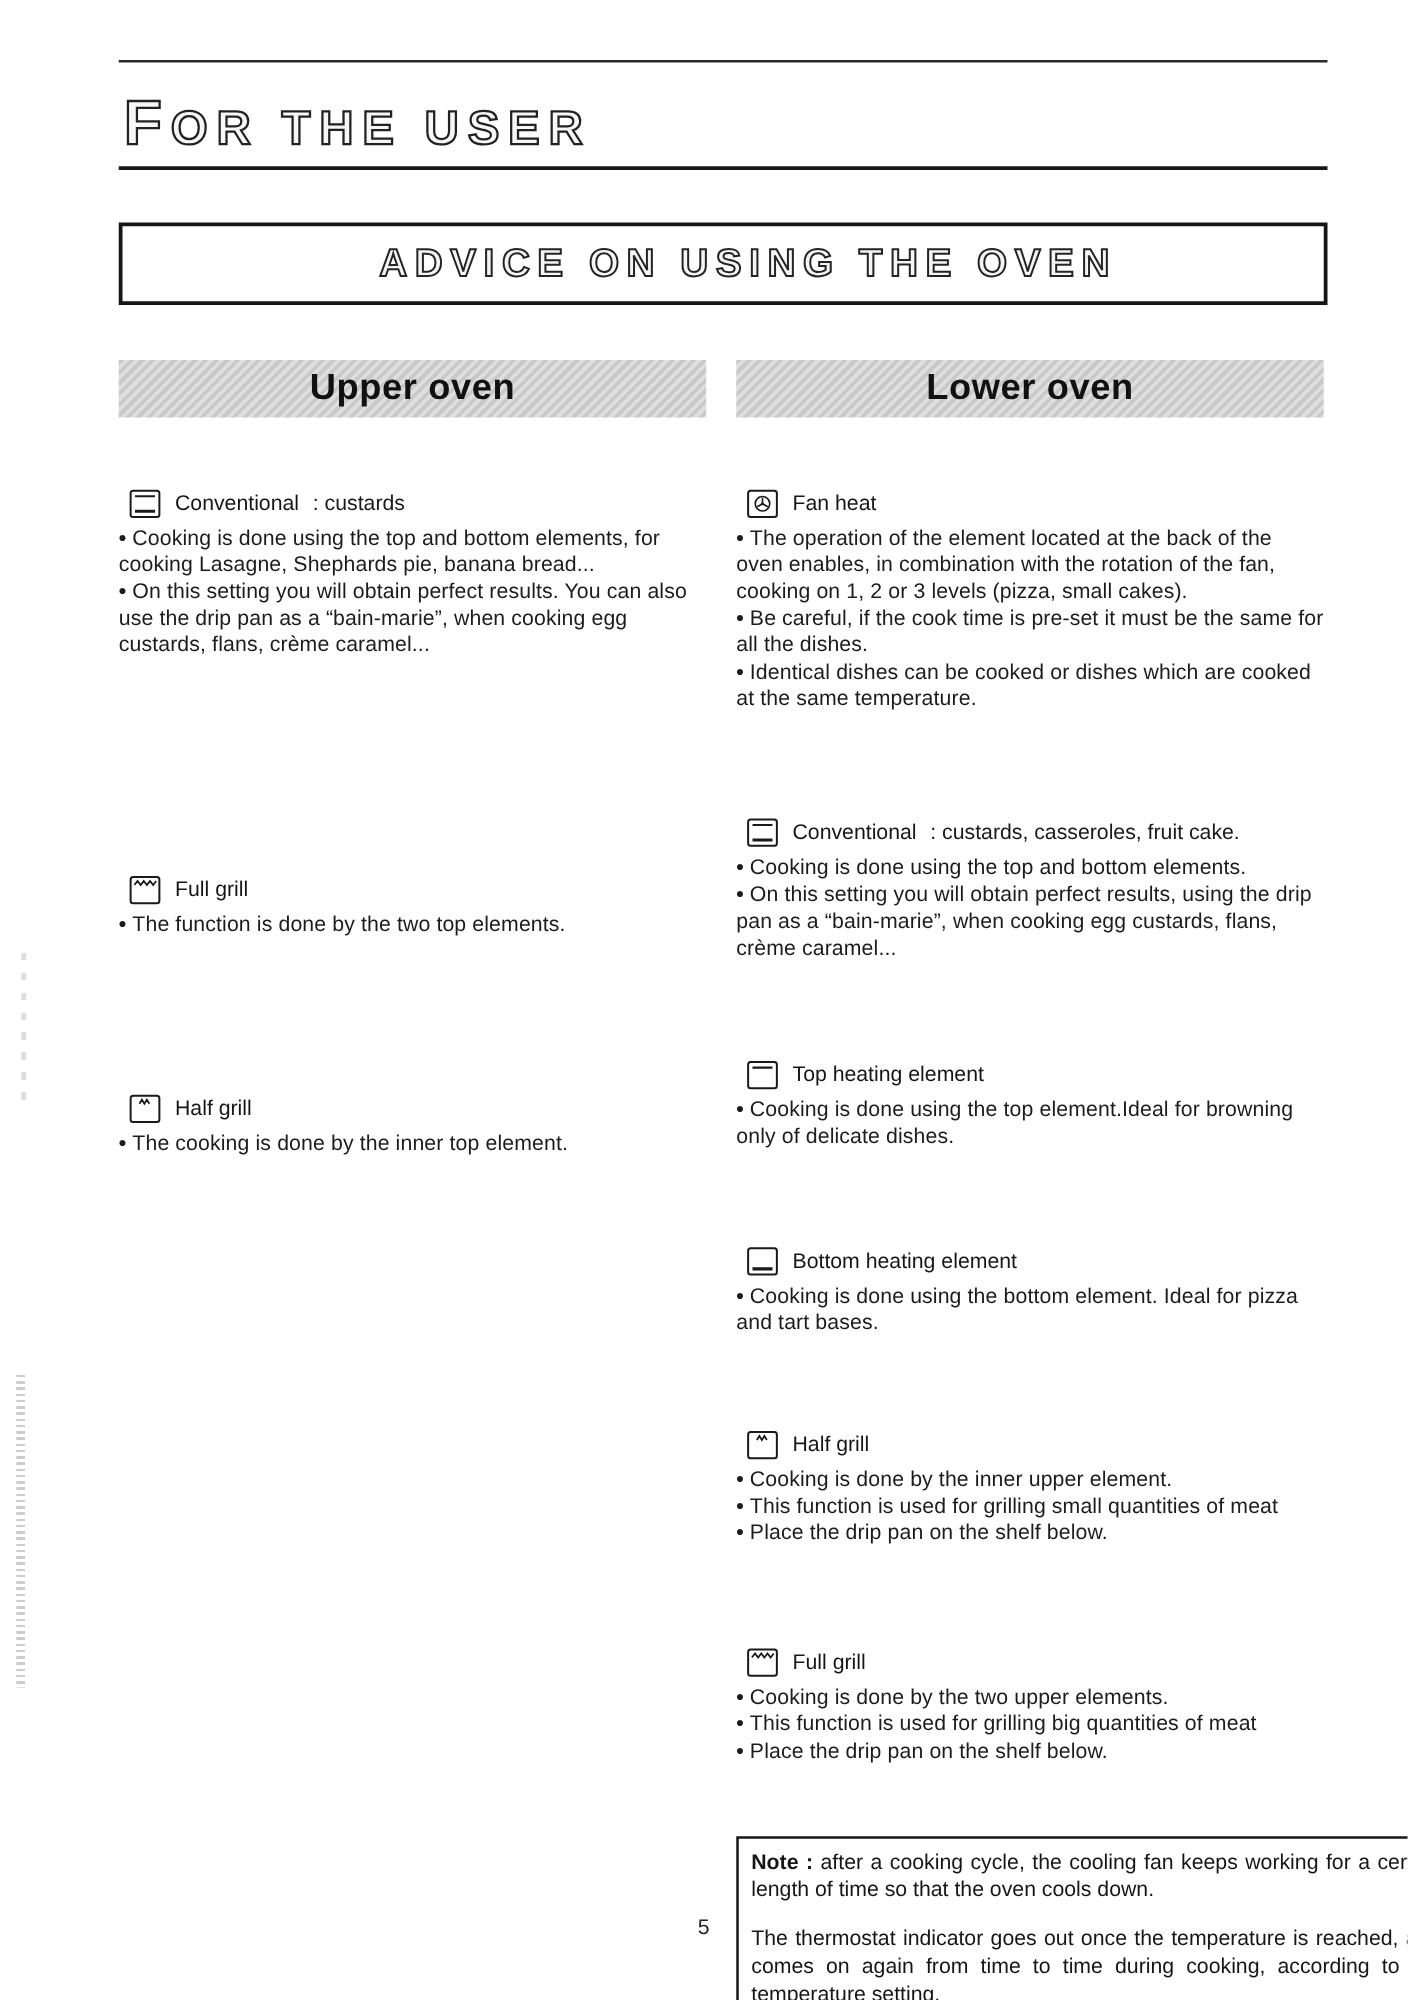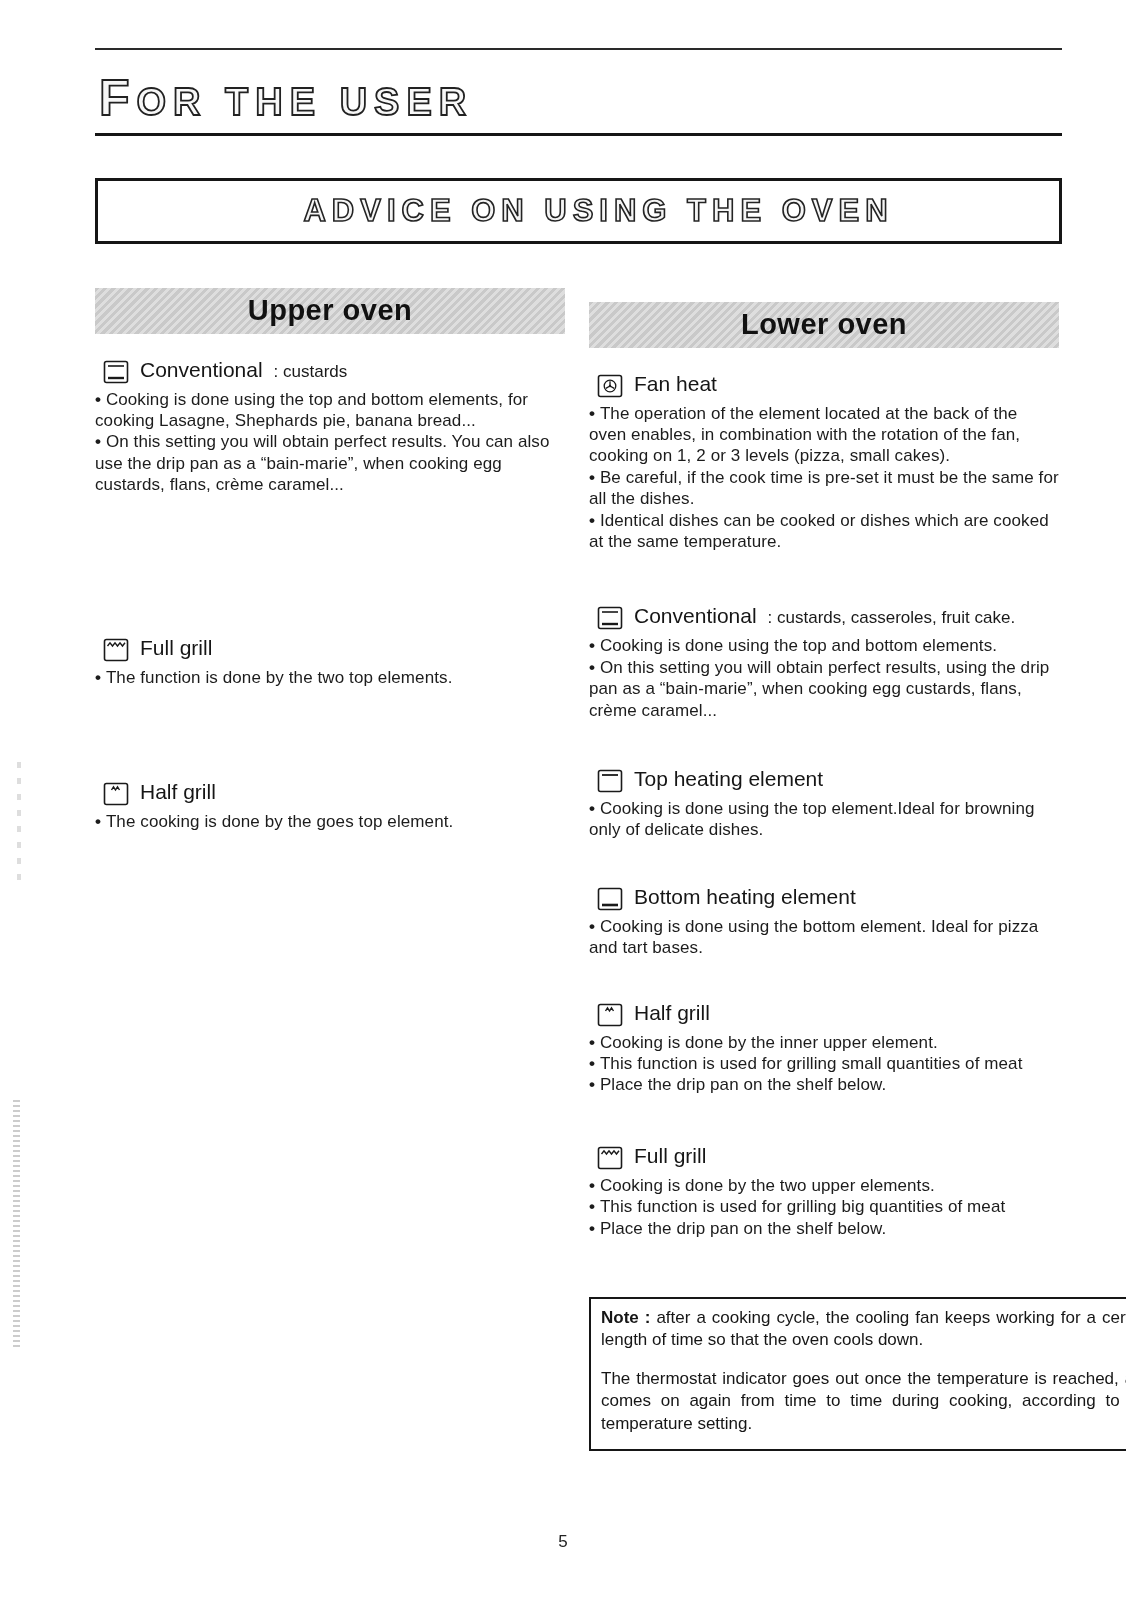--- a/index.html
+++ b/index.html
@@ -41,27 +41,27 @@
   
   .columns { display: flex; gap: 24px; margin-top: 44px; }
   .col { width: 470px; }
 
   .col-head {
     height: 46px;
     background: repeating-linear-gradient(135deg, #c9c9c9 0 3px, #dedede 3px 6px);
     display: flex; align-items: center; justify-content: center;
   }
   .col-head h3 { font-size: 29px; font-weight: bold; color: #111; letter-spacing: 0.5px; }
-  .col-right .col-head { margin-top: 14px; }
+  .col-right .col-head { margin-top: 0; }
 
   
   .func { margin-top: 48px; }
   .func-head { display: flex; align-items: flex-end; gap: 11px; padding-left: 8px; margin-bottom: 7px; }
   .oicon { flex: 0 0 auto; display: inline-block; line-height: 0; position: relative; top: 2px; }
-  .func-title { font-size: 21px; font-weight: 400; color: #161616; }
+  .func-title { font-size: 17px; font-weight: 400; color: #161616; margin-top: 35px; }
   .func-suffix { font-size: 17px; font-weight: 400; }
   .func ul { list-style: none; }
   .func li {
     font-size: 17px; line-height: 1.26; color: #1c1c1c;
     letter-spacing: 0.1px;
   }
   .func li::before { content: "• "; font-weight: bold; }
 
   
   .col-left .func-conventional { margin-top: 24px; }
@@ -164,21 +164,21 @@
           <span class="oicon">
             <svg width="26" height="24" viewBox="0 0 26 24">
                 <rect x="1.5" y="1.5" width="23" height="21" rx="2" fill="none" stroke="#1a1a1a" stroke-width="1.6"></rect>
                 <path d="M8.5 8 L10.5 4.8 L12.5 8 L14.5 4.8 L16.5 8" fill="none" stroke="#1a1a1a" stroke-width="1.4"></path>
               </svg>
           </span>
           <span class="func-title">Half grill</span>
             <span class="func-suffix"></span>
         </div>
         <ul>
-          <li>The cooking is done by the goes top element.</li>
+          <li>The cooking is done by the inner top element.</li>
         </ul>
       </section>
     </div>
 
     <div class="col col-right">
       <div class="col-head">
         <h3>Lower oven</h3>
       </div>
 
       <section class="func func-fanheat">

